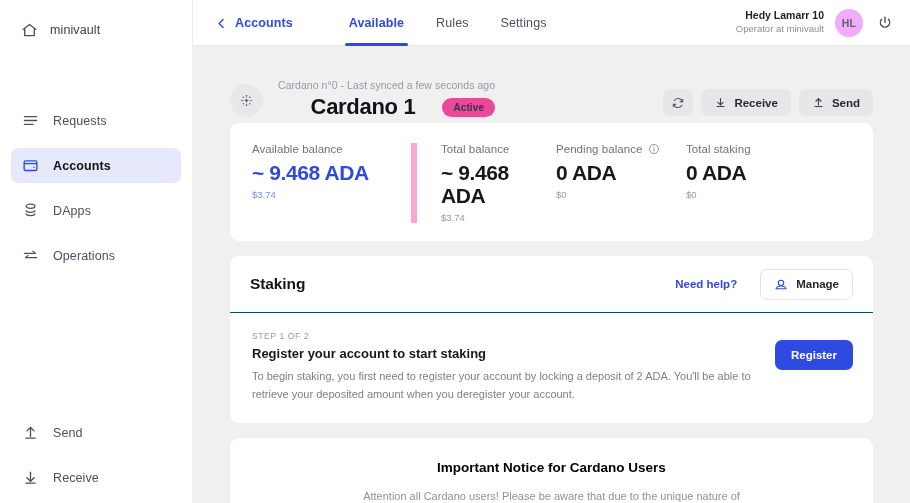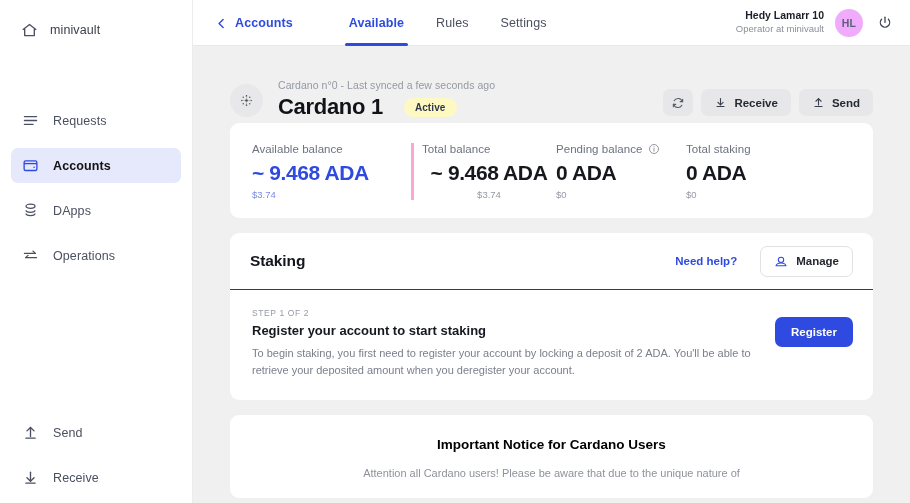--- a/index.html
+++ b/index.html
@@ -81,42 +81,42 @@
 
   
   .acct-head { display: flex; align-items: flex-end; padding: 33px 0 3px 0; }
   .acct-avatar {
     width: 33px; height: 33px; border-radius: 50%; background: #e8e8ea;
     display: flex; align-items: center; justify-content: center; flex: 0 0 33px;
     margin-bottom: 3px;
   }
   .acct-text { margin-left: 15px; }
   .acct-sub { font-size: 10.5px; color: #9599a3; margin-bottom: 3px; letter-spacing: .05px; }
-  .acct-title-row { display: flex; align-items: center; gap: 21px; }
+  .acct-title-row { display: flex; align-items: center; gap: 27px; justify-content: flex-end; }
   .acct-title { font-size: 22px; font-weight: 700; color: #111318; letter-spacing: -.3px; }
   .badge-active {
-    background: #fef9c3; color: #33384a; font-size: 10px; font-weight: 700;
+    background: #ec4899; color: #33384a; font-size: 10px; font-weight: 700;
     padding: 4px 11px; border-radius: 11px; letter-spacing: .1px;
   }
   .head-actions { margin-left: auto; display: flex; align-items: center; gap: 8px; margin-bottom: 4px; }
   .btn-grey {
     background: #e7e7e9; border: none; border-radius: 7px; height: 27px;
     display: flex; align-items: center; gap: 7px; padding: 0 13px;
     font-size: 11.5px; font-weight: 700; color: #262a35; cursor: pointer;
     font-family: "Liberation Sans", sans-serif;
   }
   .btn-grey.icon-only { padding: 0; width: 30px; justify-content: center; }
 
   
   .card { background: #ffffff; border-radius: 9px; margin-bottom: 15px; }
 
   .balances { display: flex; padding: 20px 22px 18px 22px; }
   .bal-col { flex: 0 0 auto; position: relative; }
   .bal-col.c1 { width: 159px; }
-  .bal-col.c2 { width: 145px; padding-left: 8px; border-left: 3px solid #f9a8d4; text-align: center; }
+  .bal-col.c2 { width: 145px; padding-left: 24px; border-left: 6px solid #f9a8d4; }
   .bal-col.c3 { width: 130px; }
   .bal-col.c4 { width: 120px; }
   .bal-label {
     font-size: 11.5px; color: #6d7280; display: flex; align-items: center; gap: 6px;
     margin-bottom: 6px; letter-spacing: .05px;
   }
   .bal-val { font-size: 21px; font-weight: 700; color: #16181d; letter-spacing: -.4px; line-height: 1.1; }
   .bal-val.blue { color: #2f4ae0; }
   .bal-fiat { font-size: 9.5px; color: #9599a3; margin-top: 5px; }
   .bal-fiat.blue { color: #7a8be8; }

